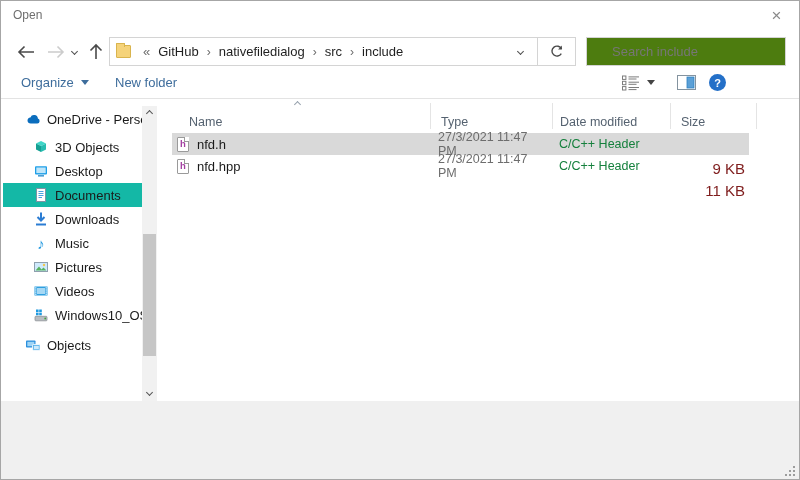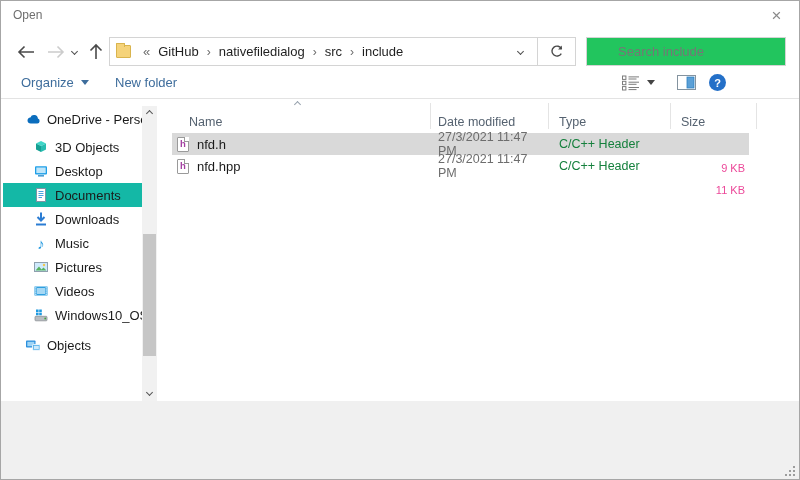--- a/index.html
+++ b/index.html
@@ -21,21 +21,21 @@
   .addr { position:absolute; left:108px; top:36px; width:429px; height:29px;
     border:1px solid #d4d4d4; background:#fff; display:flex; align-items:center; padding:0 6px; }
   .addr .crumb { padding:0 3px; color:#1f1f1f; }
   .addr .sep { padding:0 5px; color:#6d6d6d; font-size:12px; }
   .folder-glyph { width:15px; height:13px; background:#f5d37a; border:1px solid #d9b44e; border-radius:1px; position:relative; margin-right:7px; }
   .folder-glyph::before { content:""; position:absolute; left:-1px; top:-3px; width:7px; height:3px; background:#f5d37a; border:1px solid #d9b44e; border-bottom:none; border-radius:1px 1px 0 0; }
   .addr-spacer { flex:1; }
   .refresh-box { position:absolute; left:536px; top:36px; width:39px; height:29px;
     border:1px solid #d4d4d4; display:flex; align-items:center; justify-content:center; background:#fff; }
   .searchbox { position:absolute; left:585px; top:36px; width:200px; height:29px;
-    border:1px solid #d4d4d4; background:#22c55e; display:flex; align-items:center; padding:0 22px; }
+    border:1px solid #d4d4d4; background:#4d7c0f; display:flex; align-items:center; padding:0 16px; }
   .searchbox input { border:none; outline:none; flex:1; font:13px "Liberation Sans",sans-serif; color:#1b1b1b; margin-left:9px; background:transparent; }
   .searchbox input::placeholder { color:#767676; }
   
   .chev { display:inline-block; width:6px; height:6px;
     border-right:1.4px solid #4f4f4f; border-bottom:1.4px solid #4f4f4f; transform:rotate(45deg); }
   .chev.small { width:5px; height:5px; }
   .chev.up { transform:rotate(-135deg); border-color:#97a2ad; width:5px; height:5px; border-width:1.2px; }
   .tri-down { display:inline-block; width:0; height:0;
     border-left:4px solid transparent; border-right:4px solid transparent; border-top:5px solid #3e6d9c; }
   
@@ -64,21 +64,21 @@
   .hcol.c-pad  { width:33px; border-right:none; }
   .sort-asc { position:absolute; left:124px; top:-1px; }
   .rows { position:absolute; left:170px; top:132px; width:620px; }
   .frow { position:relative; height:22px; display:flex; align-items:center; }
   .frow .sel-bg { position:absolute; left:1px; top:0; width:577px; height:22px; background:#d9d9d9; display:none; }
   .frow.selected .sel-bg { display:block; }
   .fcell { position:relative; z-index:1; display:flex; align-items:center; height:22px; }
   .fc-name { width:260px; padding-left:6px; color:#1b1b1b; }
   .fc-date { width:118px; padding-left:7px; color:#6d6d6d; font-size:12.5px; }
   .fc-type { width:122px; padding-left:10px; color:#15803d; font-size:12.5px; }
-  .fc-size { width:86px; justify-content:flex-end; padding-right:12px; color:#ec4899; font-size:11px;margin-top:48px; }
+  .fc-size { width:86px; justify-content:flex-end; padding-right:12px; color:#7f1d1d; font-size:15px;margin-top:48px; }
   .file-ic { width:12px; height:15px; background:#fff; border:1px solid #9a9a9a; border-radius:1px; position:relative;
     margin-right:8px; display:flex; align-items:center; justify-content:center; }
   .file-ic::after { content:""; position:absolute; right:-1px; top:-1px; width:4px; height:4px;
     background:#fff; border-left:1px solid #9a9a9a; border-bottom:1px solid #9a9a9a; }
   .file-ic span { color:#a23fa0; font-size:9.5px; font-weight:bold; line-height:1; }
   
   .footer { position:absolute; left:0; top:400px; width:100%; height:79px; background:#f0f0f0; }
   .grip { position:absolute; right:3px; bottom:3px; }
 </style>
 </head>
@@ -290,25 +290,25 @@
     <div class="arrow" style="bottom:0;">
         <span class="chev" style="border-color:#555;width:5px;height:5px;border-width:1.2px;margin-top:-2px;"></span>
       </div>
   </div>
 
   <div class="list-header">
     <div class="hcol c-name">
       <span class="chev up sort-asc"></span>
       <span>Name</span>
     </div>
+    <div class="hcol c-type">
+        <span>Type</span>
+      </div>
     <div class="hcol c-date">
         <span>Date modified</span>
-      </div>
-    <div class="hcol c-type">
-        <span>Type</span>
       </div>
     <div class="hcol c-size">
         <span>Size</span>
       </div>
     <div class="hcol c-pad"></div>
   </div>
 
   <div class="rows">
     <div class="frow selected">
       <div class="sel-bg"></div>

